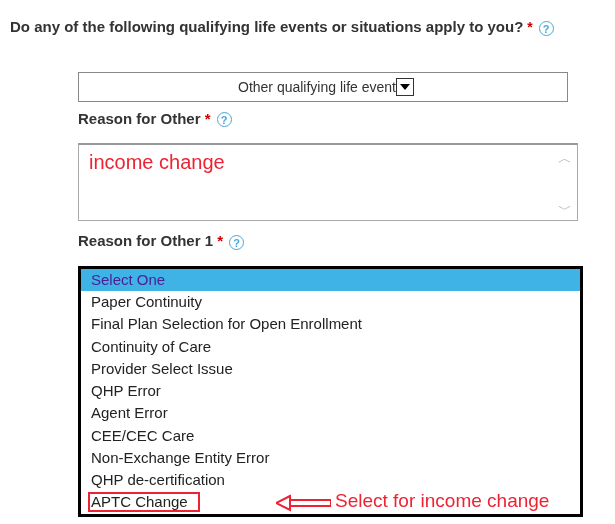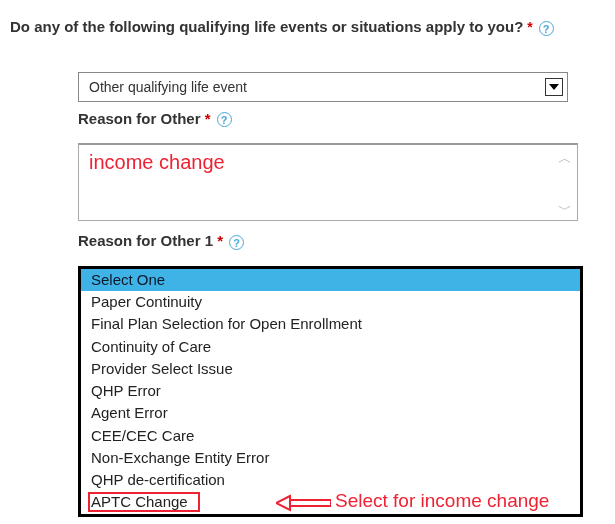--- a/index.html
+++ b/index.html
@@ -43,21 +43,21 @@
     .field-container {
       margin-left: 68px;
     }
     .dropdown-main {
       width: 490px;
       height: 30px;
       border: 1px solid #888;
       background: #fff;
       display: flex;
       align-items: center;
-      justify-content: space-between;
+      justify-content: center;
       padding: 0 4px 0 10px;
       cursor: pointer;
       font-size: 14px;
       color: #333;
     }
     .dropdown-arrow {
       width: 18px;
       height: 18px;
       border: 1px solid #333;
       display: flex;
@@ -116,21 +116,21 @@
     }
     .listbox li {
       padding: 1px 10px;
       font-size: 15px;
       color: #222;
       cursor: pointer;
       line-height: 1.35;
     }
     .listbox li.highlighted {
       background: #3fb3e6;
-      color: #0f172a;
+      color: #4c1d95;
     }
     .annot-box {
       position: absolute;
       border: 2px solid #e23;
       pointer-events: none;
     }
     .annot-aptc {
       left: 7px;
       bottom: 2px;
       width: 112px;

